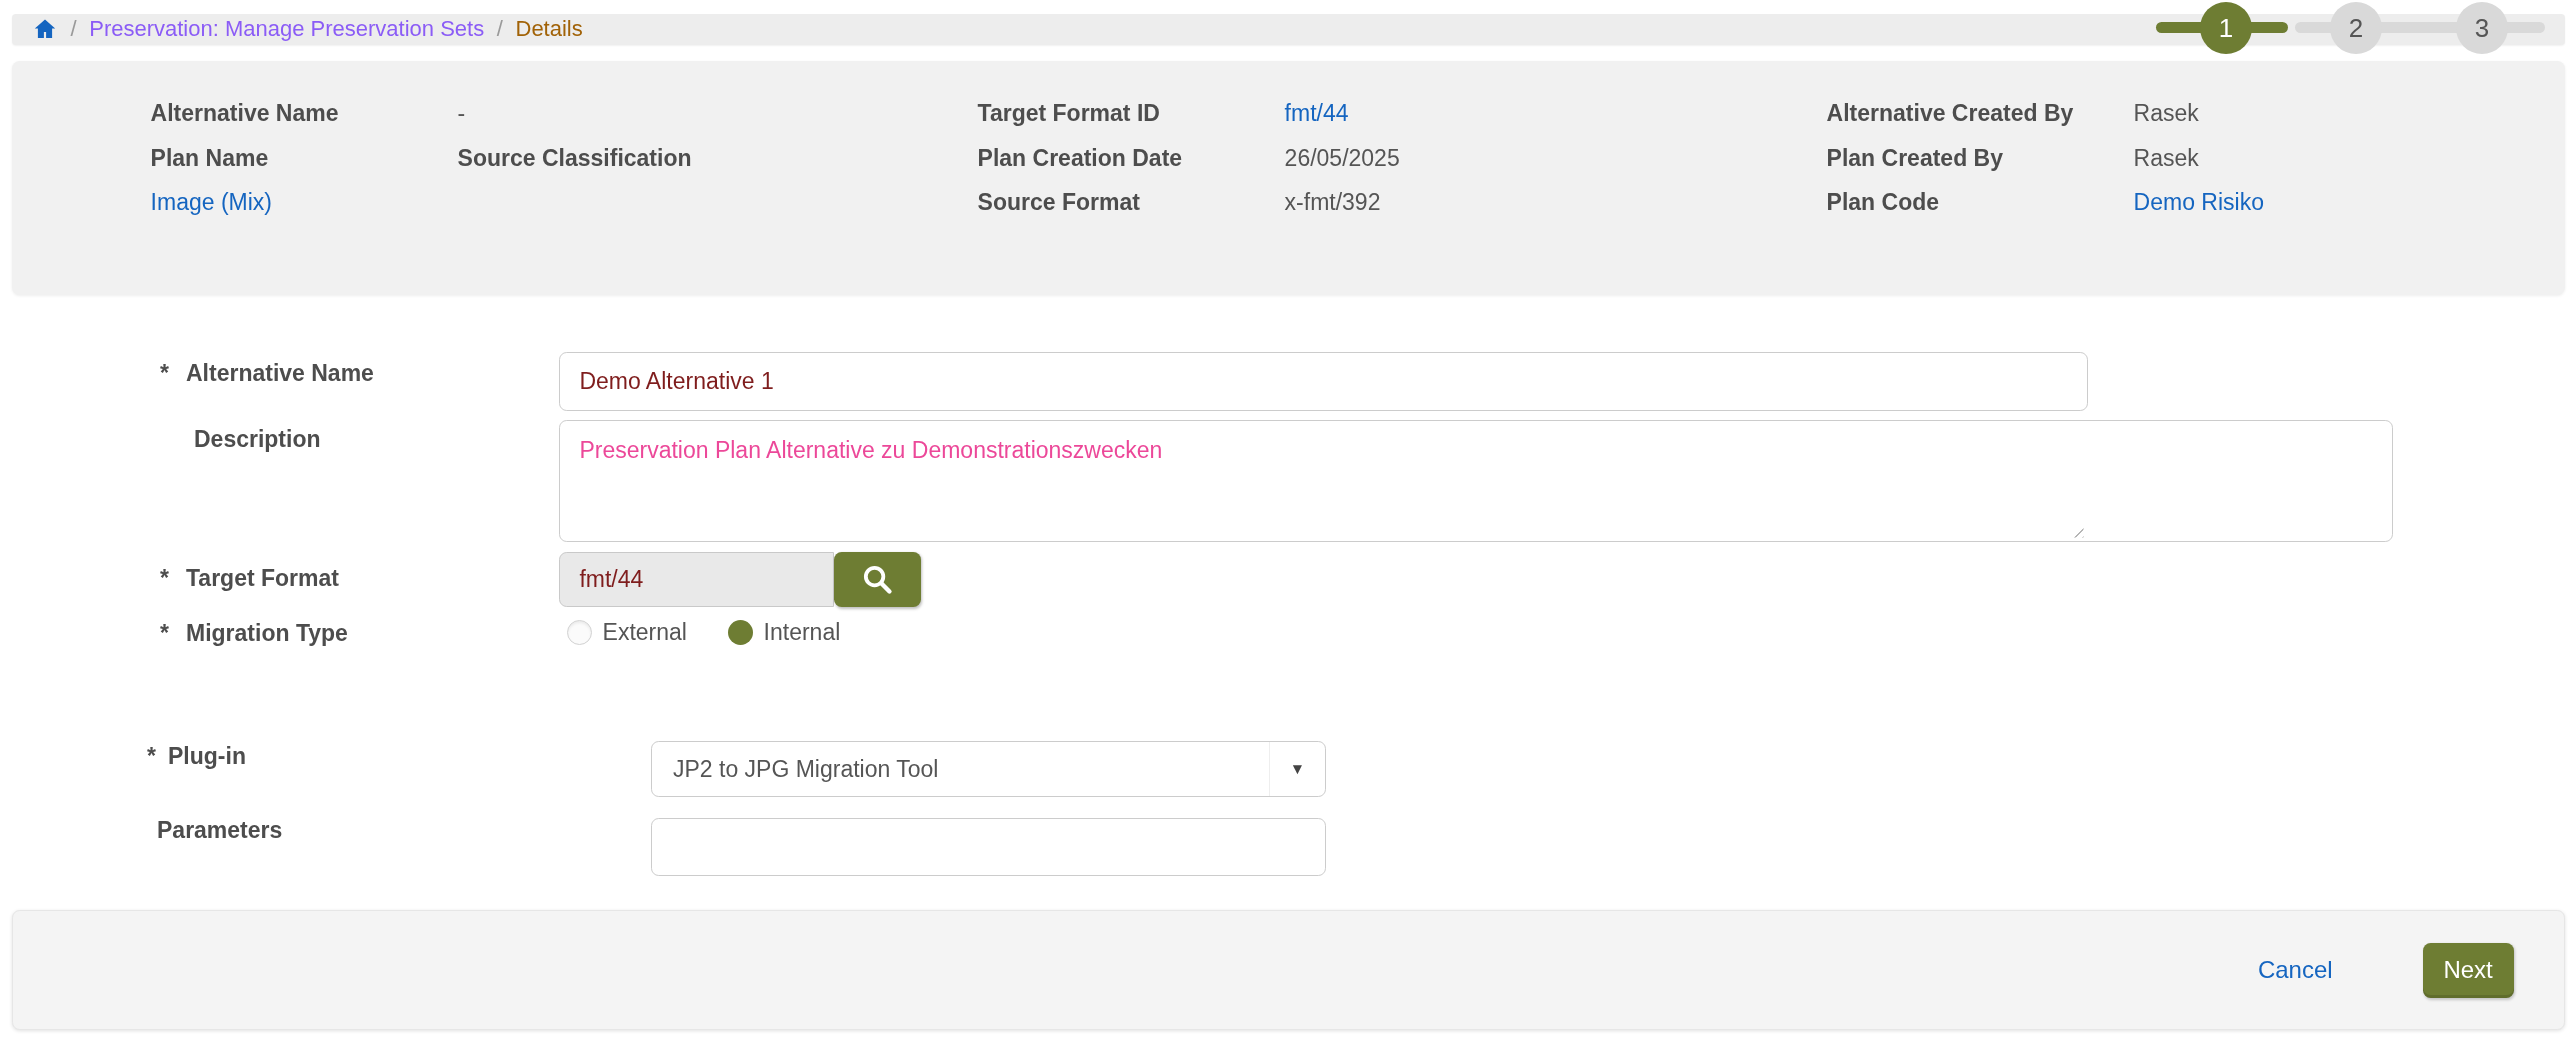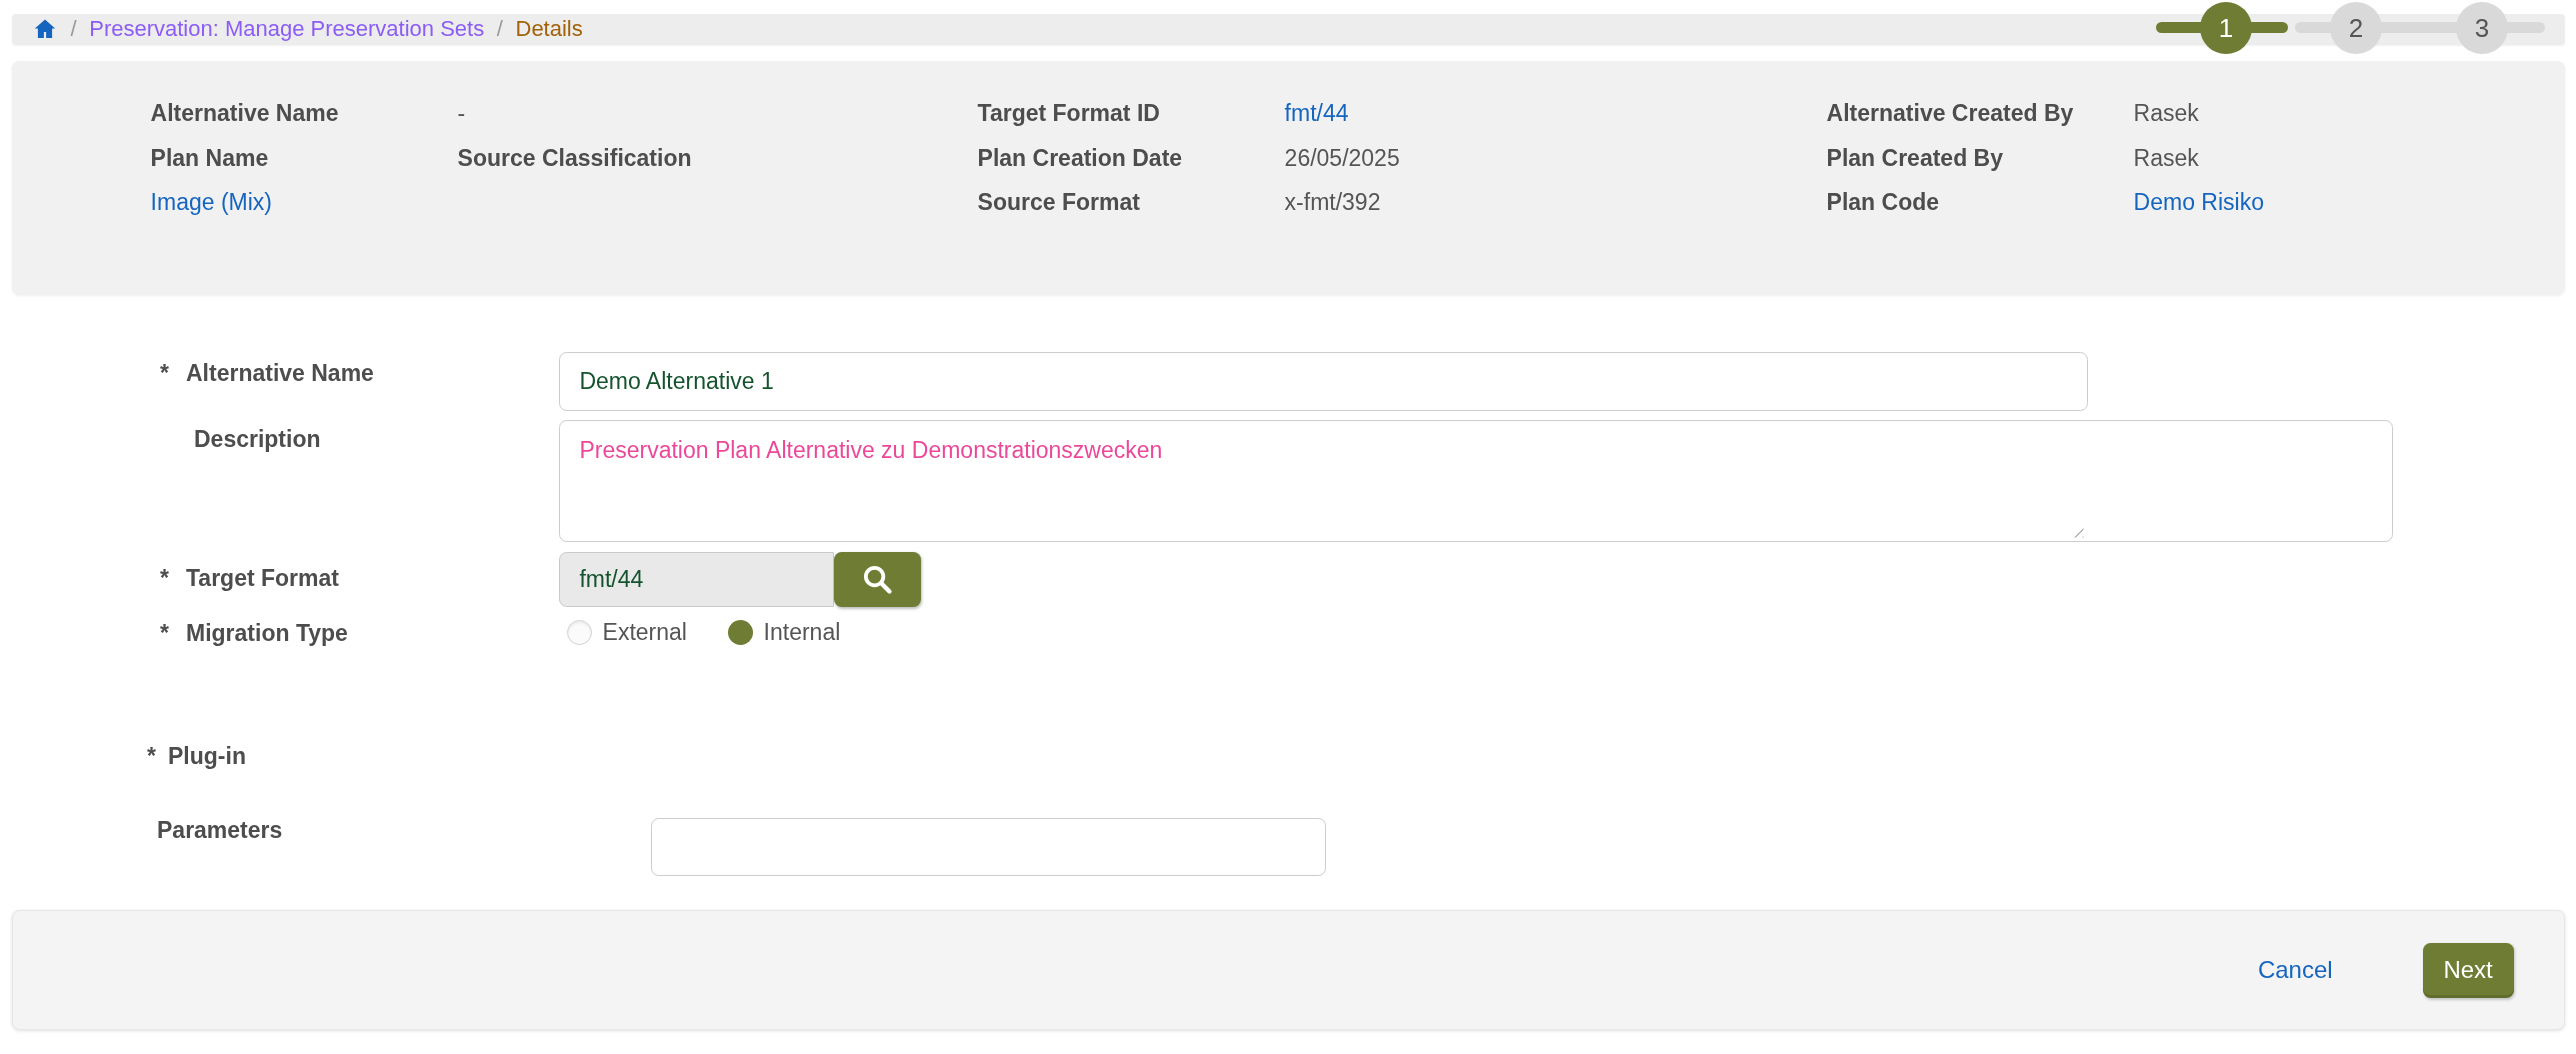--- a/index.html
+++ b/index.html
@@ -46,21 +46,21 @@
   .sum-value { color:#555; }
   .sum-value.link { color:#1565c0; cursor:pointer; }
 
   
   .form-label { position:absolute; font-size:23px; font-weight:700; color:#4d4d4d; line-height:27px; white-space:nowrap; }
   .req { display:inline-block; width:26px; font-weight:700; color:#4d4d4d; }
   .req.tight { width:21px; }
 
   .txt-input {
     position:absolute; border:1.9px solid #ccc; border-radius:7.7px; background:#fff;
-    font-family:"Liberation Sans", sans-serif; font-size:23px; color:#14532d;
+    font-family:"Liberation Sans", sans-serif; font-size:23px; color:#7f1d1d;
     padding:0 19.4px; outline:none;
   }
   #alt-name-input { left:559px; top:352px; width:1529px; height:59px; }
   #description-area {
     position:absolute; left:559px; top:420px; width:1834px; height:122px;
     border:1.9px solid #ccc; border-radius:7.7px; background:#fff; resize:none;
     font-family:"Liberation Sans", sans-serif; font-size:23px; color:#ec4899;
     padding:15.5px 19.4px; outline:none; overflow:hidden;
   }
   .grip {
@@ -185,20 +185,26 @@
     <span class="radio-opt">
       <span class="radio-circle off"></span>
       <span>External</span>
     </span>
     <span class="radio-opt">
       <span class="radio-circle on"></span>
       <span>Internal</span>
     </span>
   </div>
 
+  <div class="select-box">
+    <span class="sel-text">JP2 to JPG Migration Tool</span>
+    <span class="sel-arrow-zone">
+      <span class="sel-arrow">▼</span>
+    </span>
+  </div>
 
   <input class="txt-input" id="parameters-input" value="" style="">
 
   <div class="footer">
     <a class="cancel-link">Cancel</a>
     <button class="next-btn">Next</button>
   </div>
 
 </div>
 

